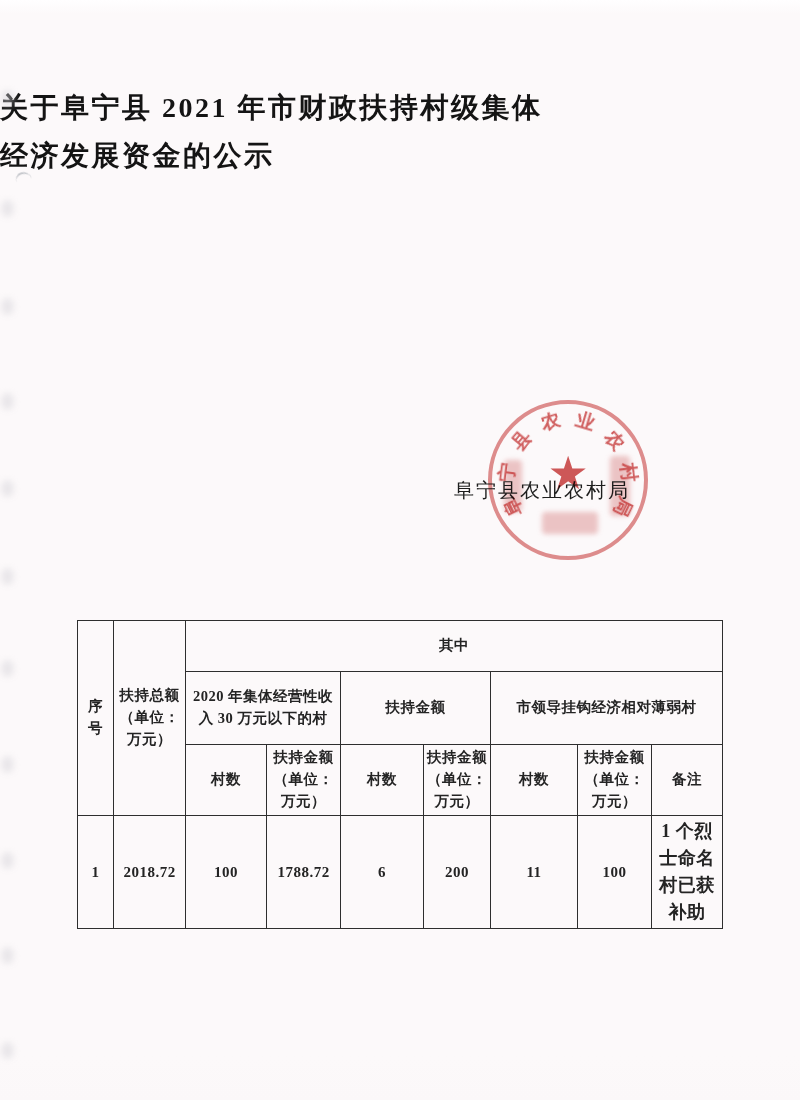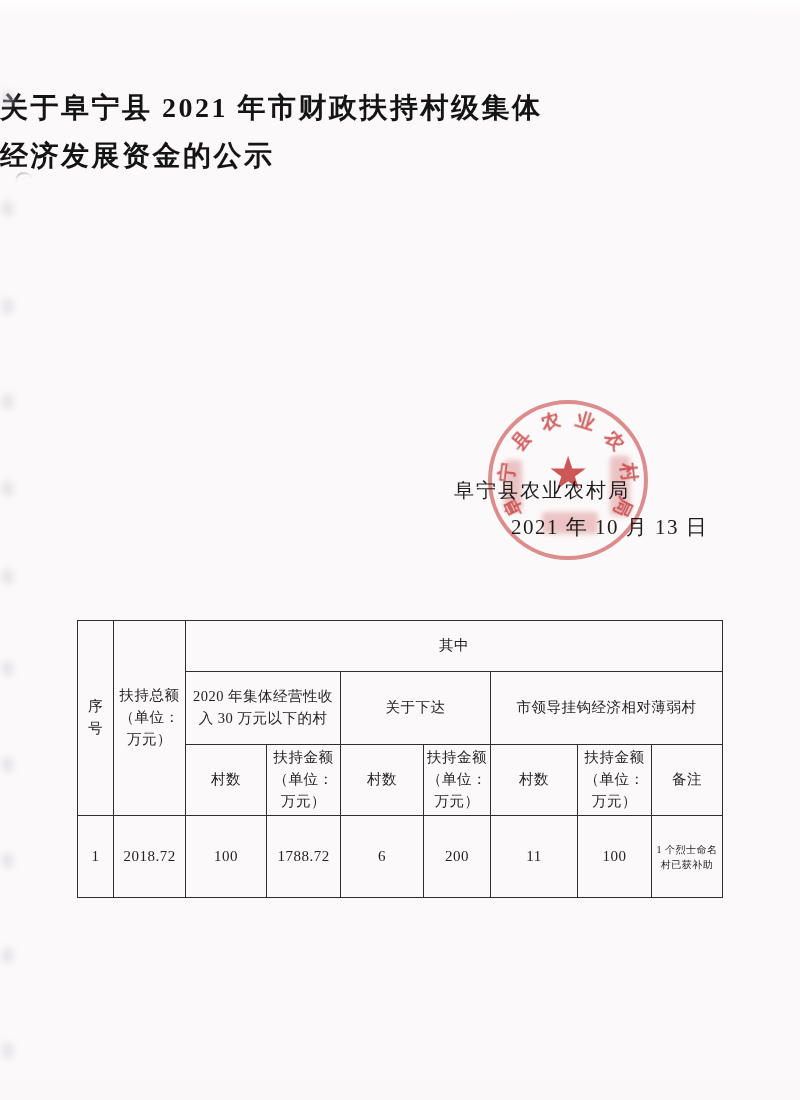--- a/index.html
+++ b/index.html
@@ -56,44 +56,43 @@
     font-weight:bold;font-size:18px;letter-spacing:3px;color:#161616;
   }
   
   table.grid{
     position:absolute;left:77px;top:620px;width:645px;
     border-collapse:collapse;table-layout:fixed;
     font-size:14.5px;color:#242424;
   }
   table.grid th,table.grid td{
     border:1.4px solid #2e2e2e;
-    font-weight:normal;text-align:center;vertical-align:middle;
+    font-weight:bold;text-align:center;vertical-align:middle;
     padding:2px 3px;letter-spacing:.5px;line-height:1.5;
   }
   .r1{height:51px;}.r2{height:73px;}.r3{height:71px;}.r4{height:82px;}
   .tight{line-break:anywhere;word-break:break-all;}
   td.num{font-size:15px;letter-spacing:1px;}
-  td.remark{font-size:10px;padding:2px 6px;letter-spacing:.5px;margin-left:20px;}
+  td.remark{font-size:18px;padding:2px 6px;letter-spacing:.5px;margin-left:20px;}
   th.total-h{padding:2px 10px;}
 </style>
 </head>
 <body>
 
 <div class="page">
 
   <div class="scratch"></div>
 
   <div class="doc-title">
     <div>关于阜宁县 2021 年市财政扶持村级集体</div>
     <div>经济发展资金的公示</div>
   </div>
 
 
   <div class="sig">阜宁县农业农村局</div>
-  <div class="date">2021 年 10 月 13 日</div>
 
   <div class="seal">
     <div class="ring"></div>
     <span class="star">★</span>
     <div class="smear" style="left:18px;top:62px;width:18px;height:52px;"></div>
     <div class="smear" style="right:20px;top:58px;width:20px;height:60px;"></div>
     <div class="smear" style="left:56px;bottom:28px;width:56px;height:22px;"></div>
   <span class="arc-char" style="transform: rotate(-116deg) translateY(-61px);">阜</span>
       <span class="arc-char" style="transform: rotate(-82.8571deg) translateY(-61px);">宁</span>
       <span class="arc-char" style="transform: rotate(-49.7143deg) translateY(-61px);">县</span>
@@ -118,21 +117,21 @@
       <col style="width:71px">
     </colgroup>
     <tbody>
         <tr class="r1">
       <th rowspan="3" class="tight">序号</th>
       <th rowspan="3" class="tight total-h">扶持总额（单位：万元）</th>
       <th colspan="7">其中</th>
     </tr>
     <tr class="r2">
       <th colspan="2">2020 年集体经营性收入 30 万元以下的村</th>
-      <th colspan="2">关于下达</th>
+      <th colspan="2">扶持金额</th>
       <th colspan="3">市领导挂钩经济相对薄弱村</th>
     </tr>
     <tr class="r3">
       <th>村数</th>
       <th class="tight">扶持金额（单位：万元）</th>
       <th>村数</th>
       <th class="tight">扶持金额（单位：万元）</th>
       <th>村数</th>
       <th class="tight">扶持金额（单位：万元）</th>
       <th>备注</th>

